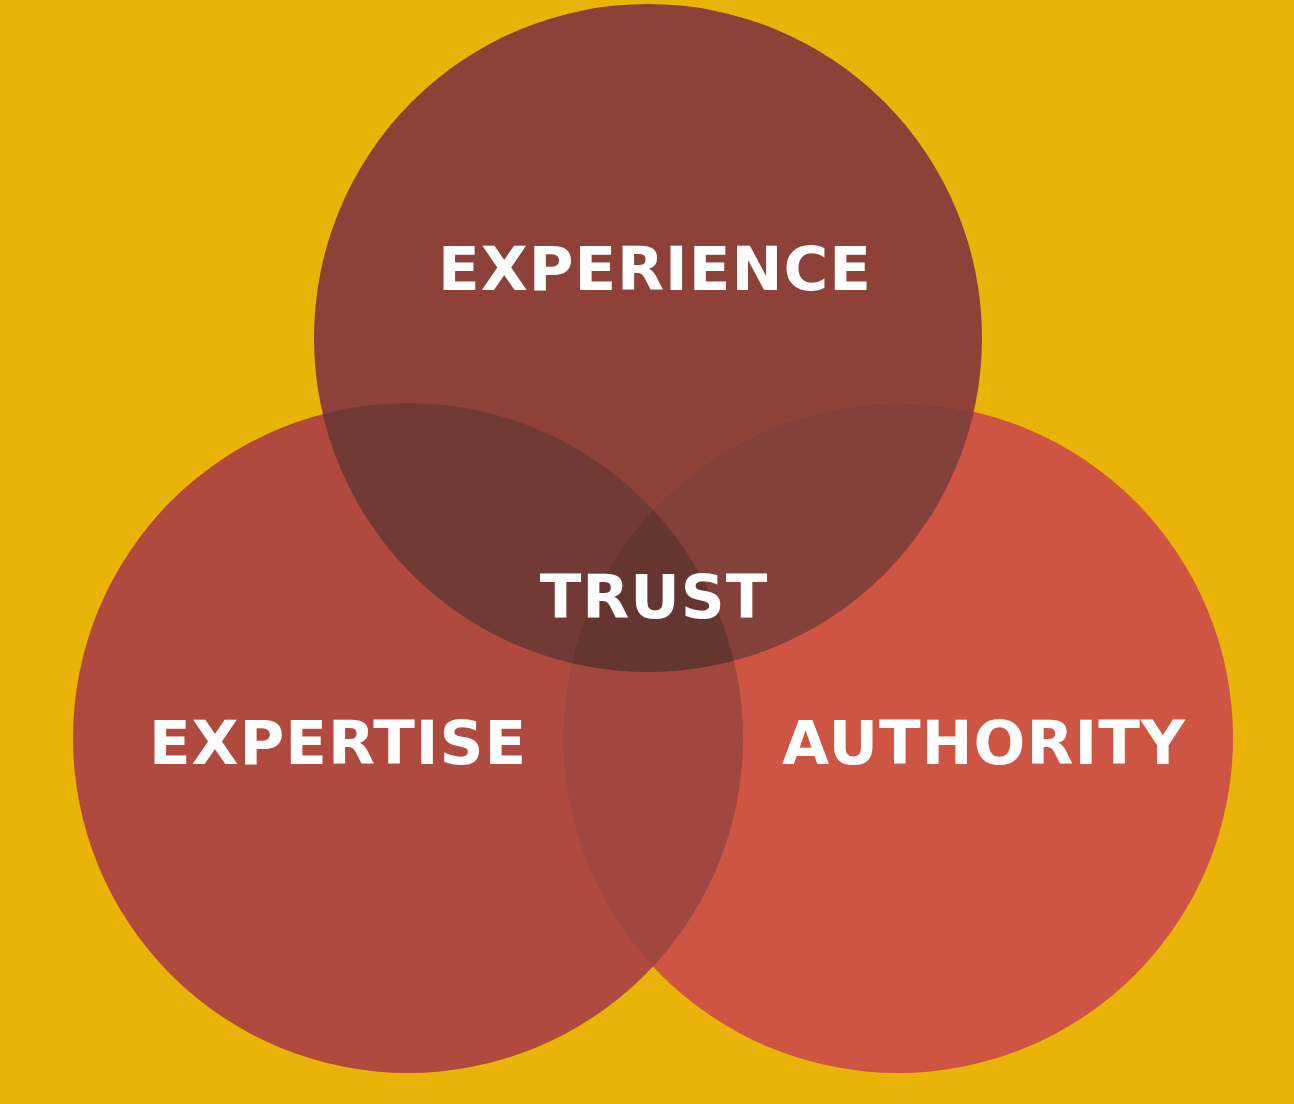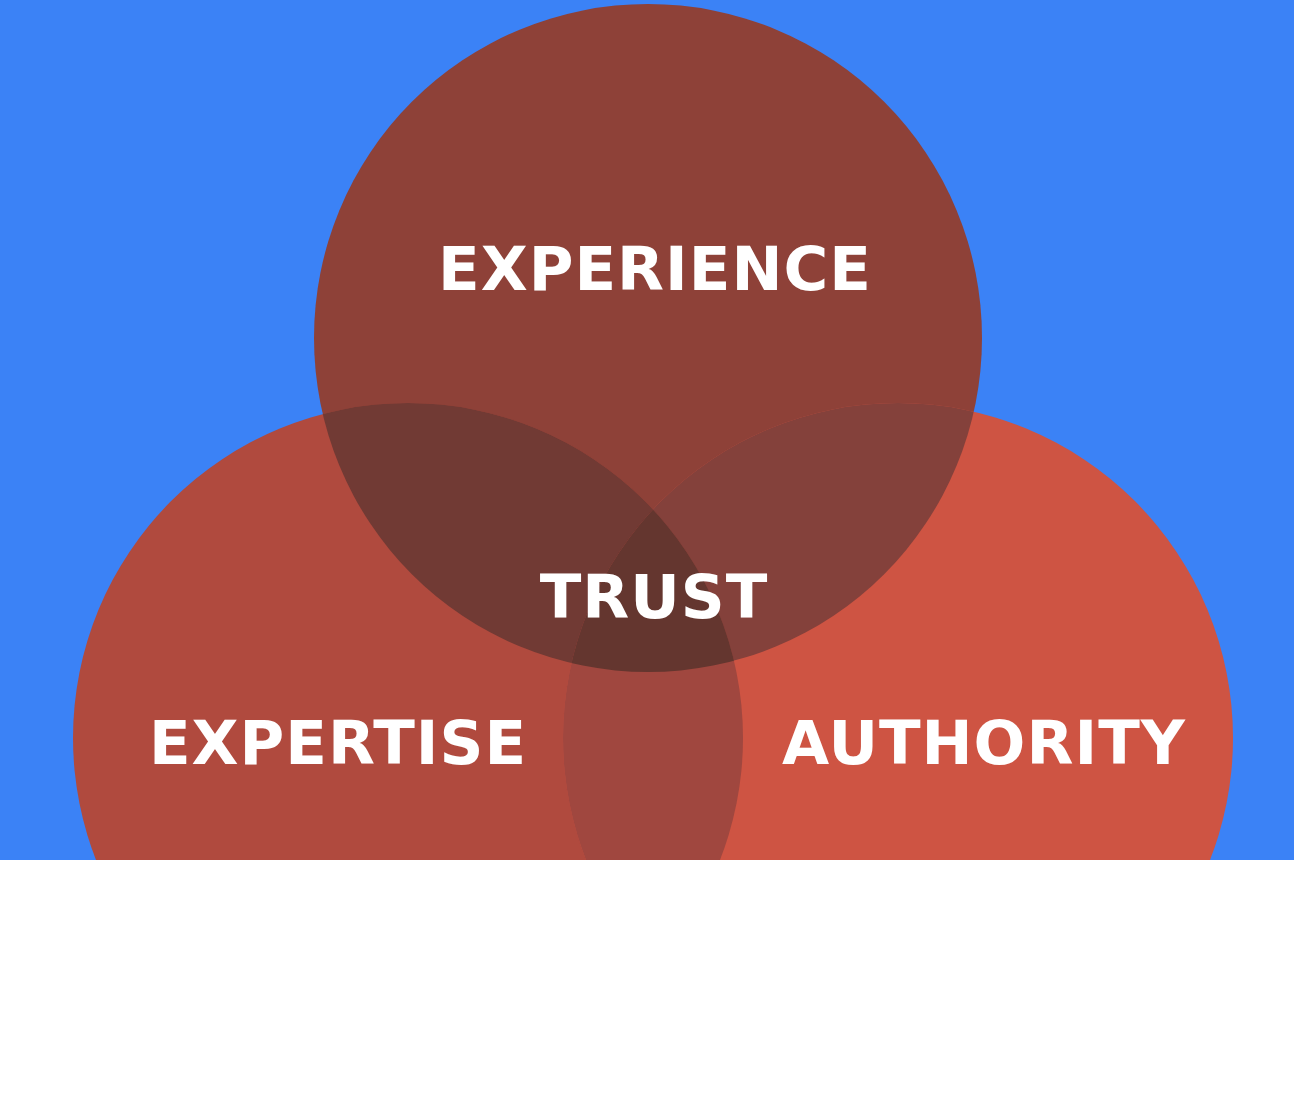--- a/index.html
+++ b/index.html
@@ -3,22 +3,22 @@
   <meta charset="utf-8">
   <style>
     html, body {
       margin: 0;
       padding: 0;
       background: #ffffff;
     }
     .stage {
       position: relative;
       width: 1294px;
-      height: 860px;
-      background: #3b82f6;
+      height: 1104px;
+      background: #eab308;
       overflow: hidden;
     }
     .venn-svg {
       display: block;
     }
     .venn-label {
       font-family: "DejaVu Sans", "Liberation Sans", sans-serif;
       font-weight: bold;
       fill: #ffffff;
       letter-spacing: 1px;

